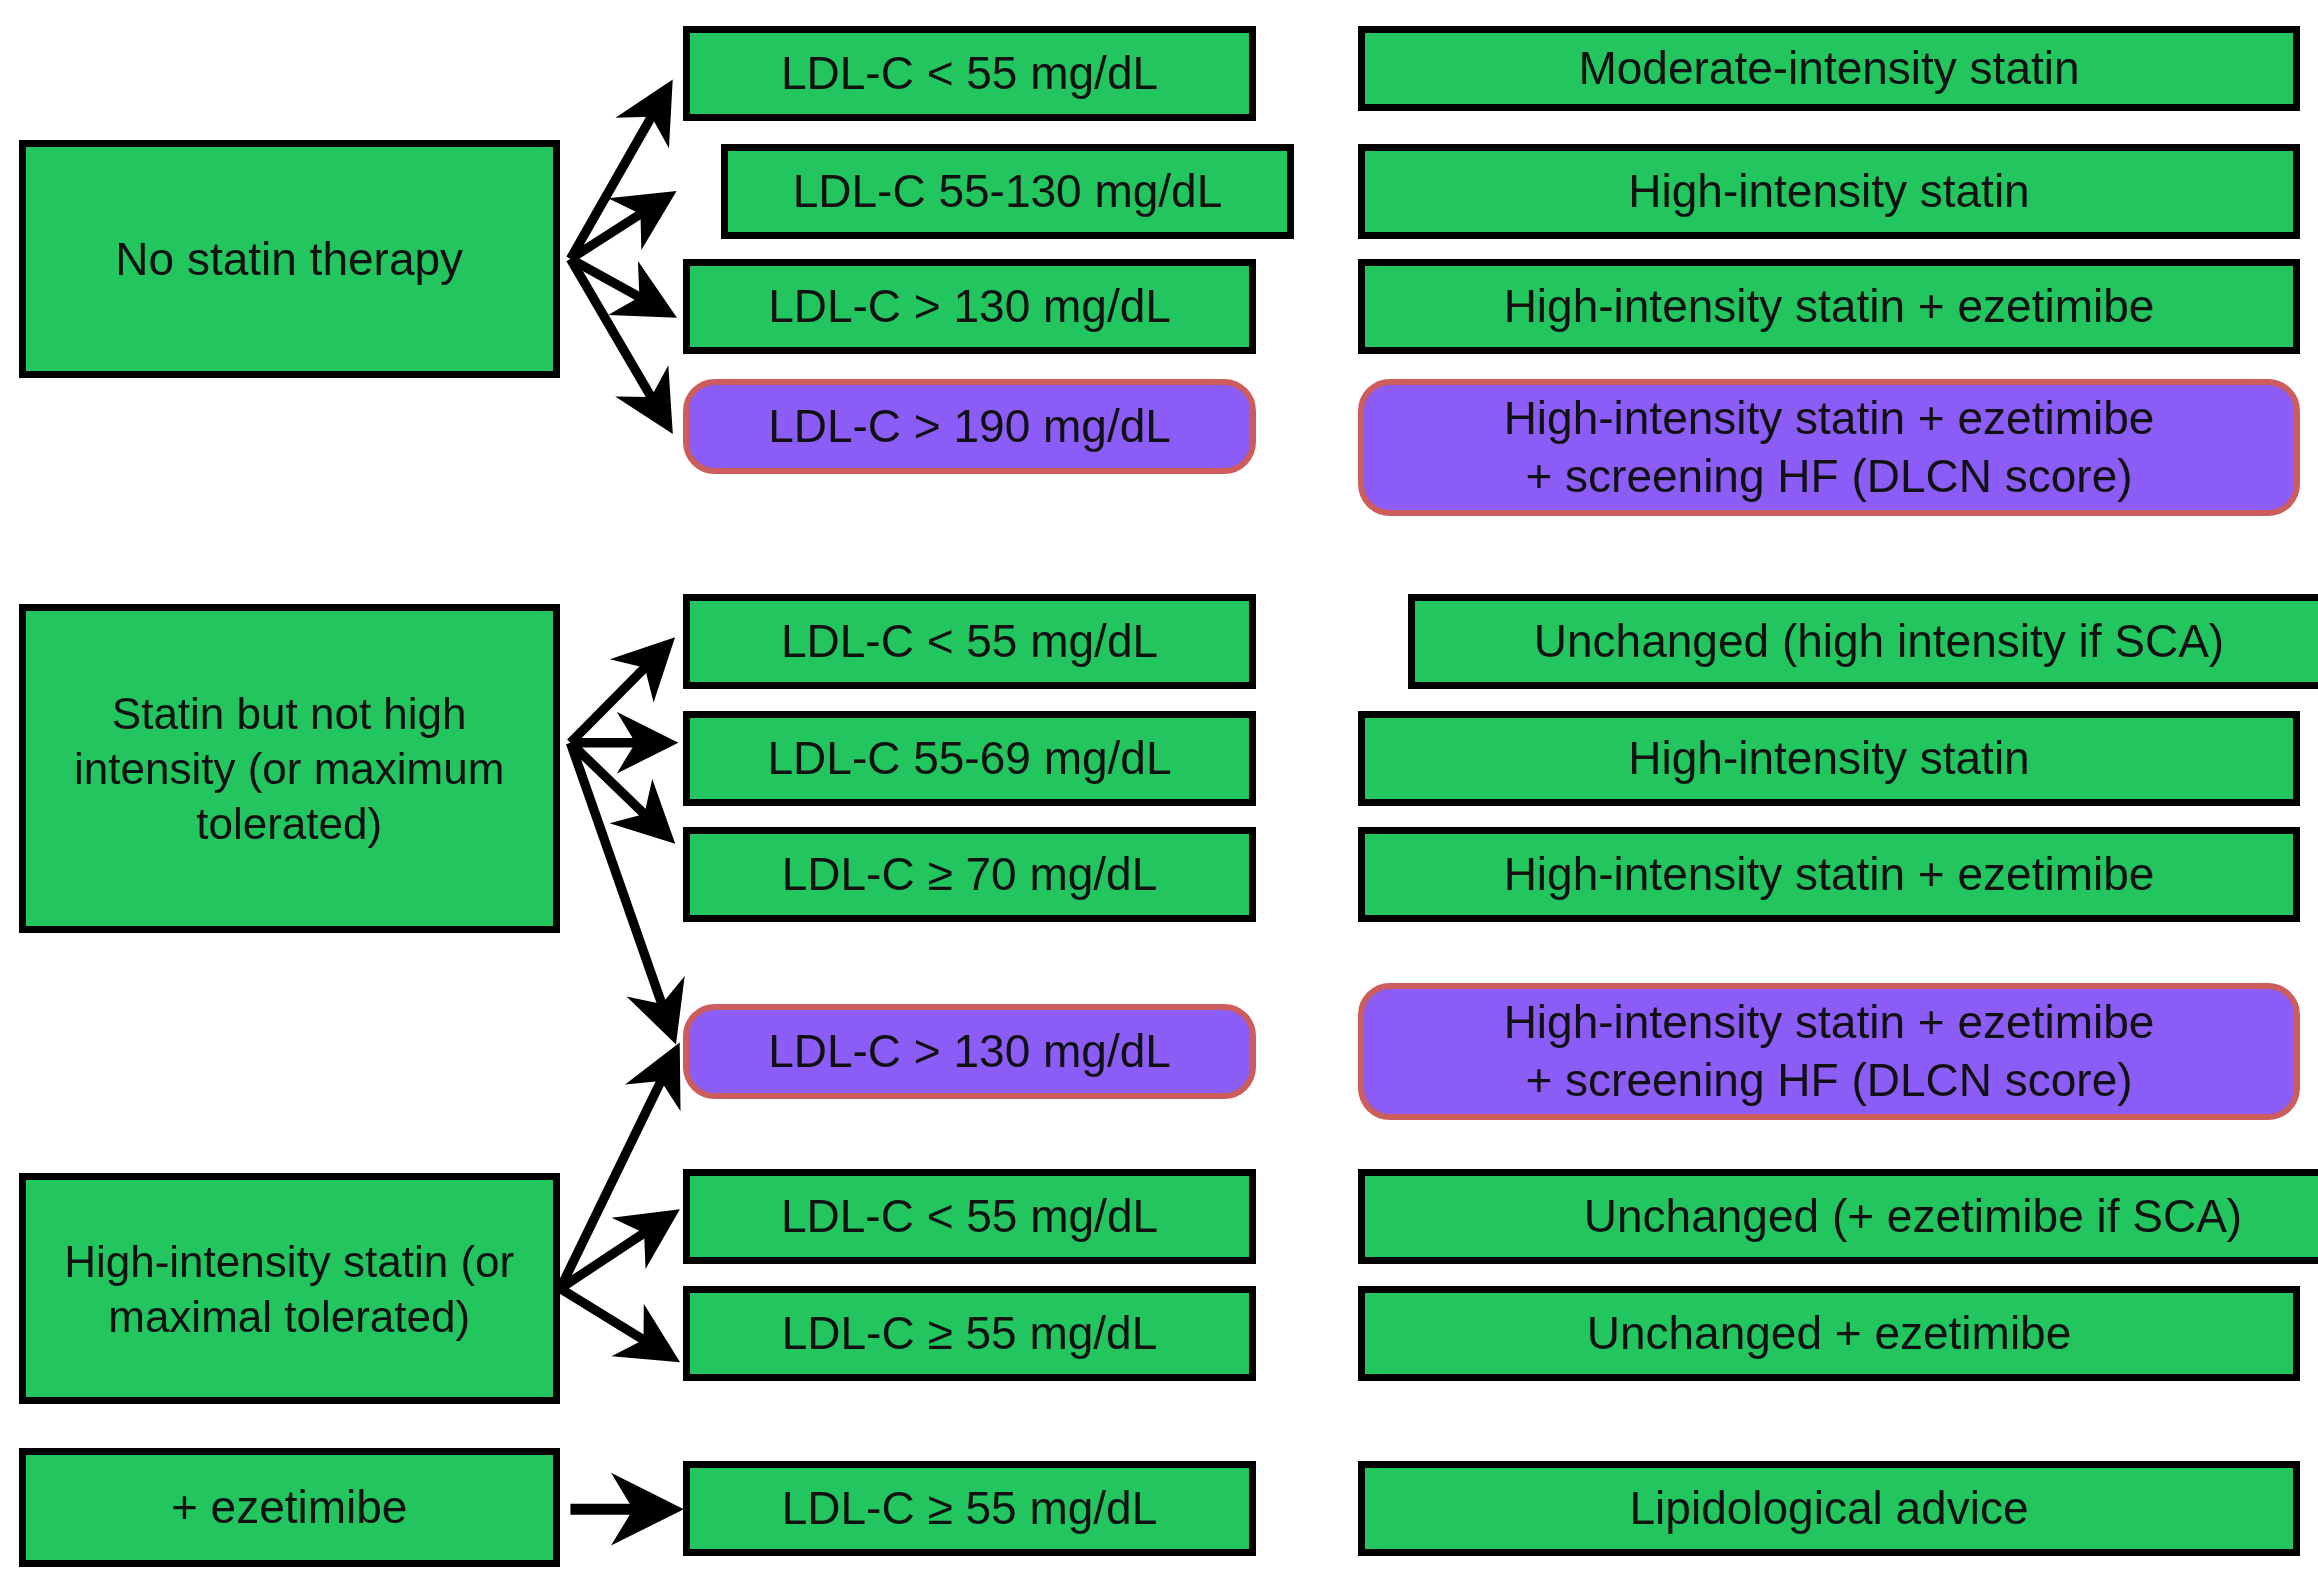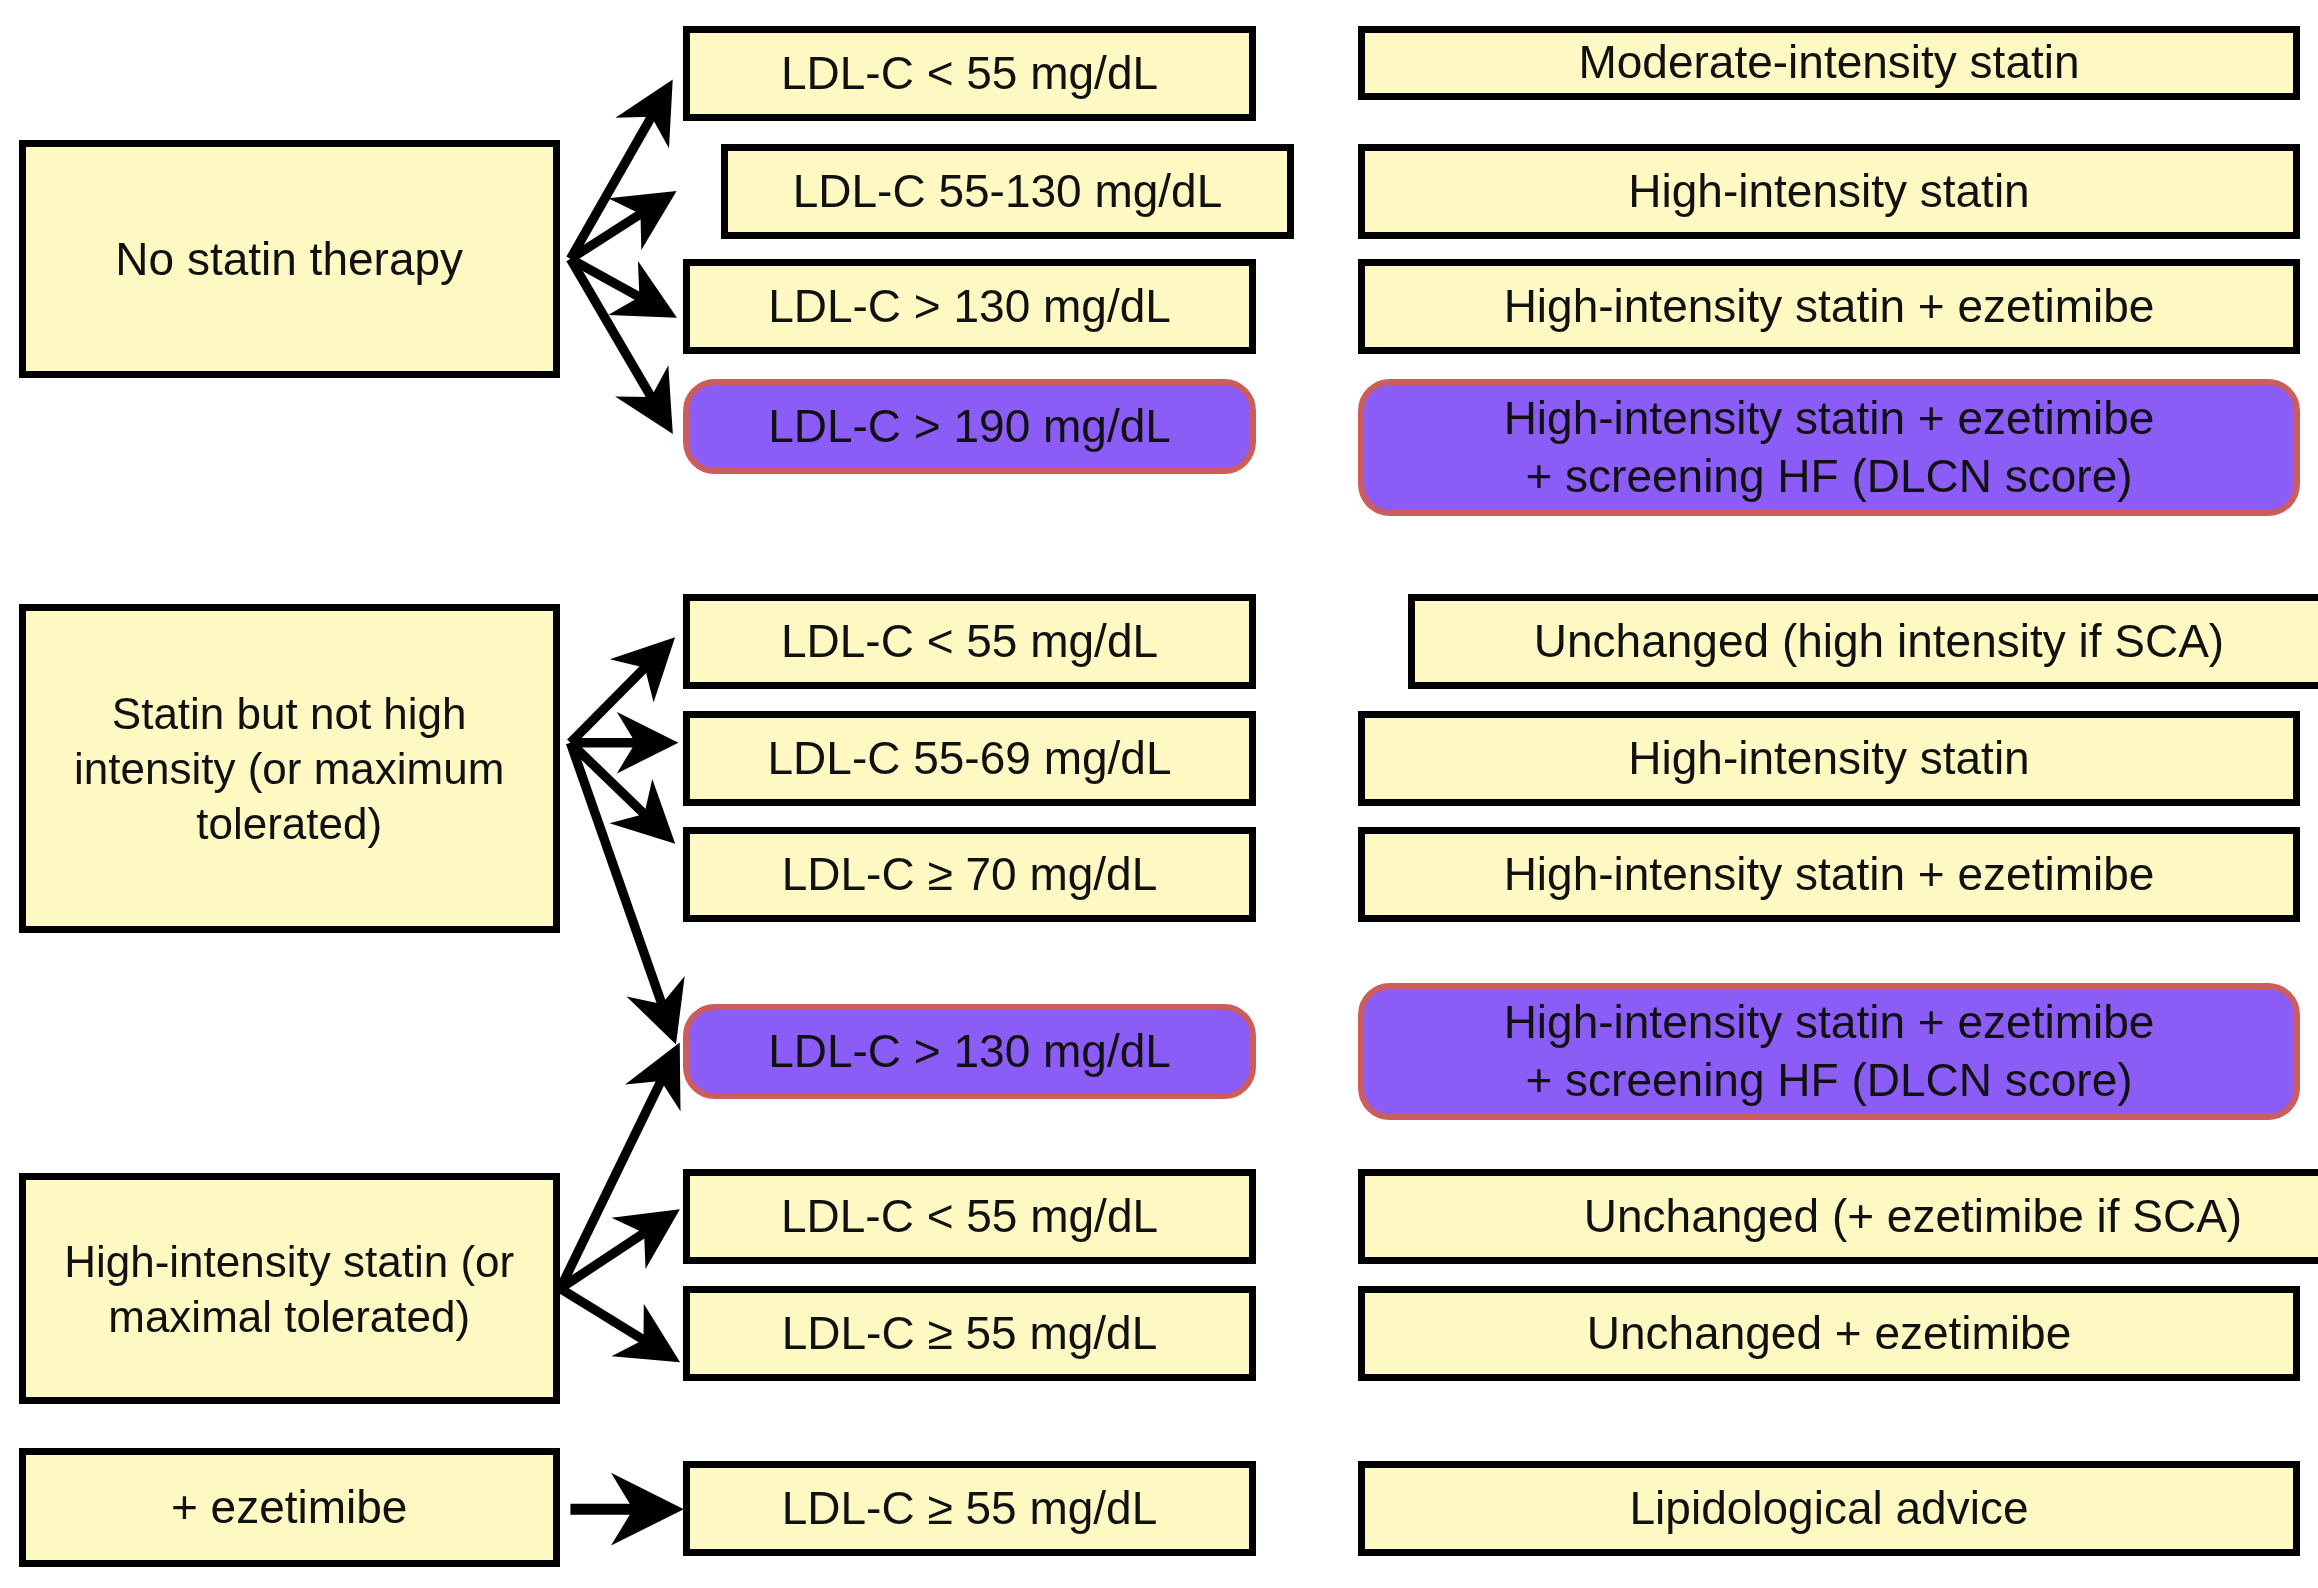--- a/index.html
+++ b/index.html
@@ -1,20 +1,20 @@
 <!DOCTYPE html>
 <html style="font-size:13.6px"><head>
 <meta charset="utf-8">
 <style>
   html,body{margin:0;padding:0;background:#ffffff;}
   body{width:2319px;height:1589px;position:relative;overflow:hidden;
        font-family:"Liberation Sans","DejaVu Sans",sans-serif;}
   #stage{position:absolute;left:0;top:0;width:2319px;height:1589px;}
 
-  .box{position:absolute;box-sizing:border-box;background:#fef9c3;
+  .box{position:absolute;box-sizing:border-box;background:#22c55e;
        border:7.6px solid #000000;display:flex;align-items:center;
        justify-content:center;text-align:center;color:#111111;
        font-size:46px;line-height:1.18;padding:3.4px 8.5px;}
   .box.red{border-color:#CD5C5C;background:#8b5cf6;border-width:6.8px;border-radius:32px;}
   .box.multi{line-height:1.25;}
   .box .txt{display:block;width:100%;}
 
   svg.arrows{position:absolute;left:0;top:0;width:2319px;height:1589px;
              pointer-events:none;}
 </style>
@@ -102,21 +102,21 @@
     <span class="txt">LDL-C &lt; 55 mg/dL</span>
   </div>
   <div class="box" style="left:683px;top:1286px;width:573px;height:95px;">
     <span class="txt">LDL-C ≥ 55 mg/dL</span>
   </div>
 
   <div class="box" style="left:683px;top:1461px;width:573px;height:95px;">
     <span class="txt">LDL-C ≥ 55 mg/dL</span>
   </div>
 
-  <div class="box" style="left:1358px;top:25.5px;width:942px;height:74px;">
+  <div class="box" style="left:1358px;top:25.5px;width:942px;height:85px;">
     <span class="txt">Moderate-intensity statin</span>
   </div>
   <div class="box" style="left:1358px;top:144px;width:942px;height:95px;">
     <span class="txt">High-intensity statin</span>
   </div>
   <div class="box" style="left:1358px;top:259px;width:942px;height:95px;">
     <span class="txt">High-intensity statin + ezetimibe</span>
   </div>
   <div class="box red multi" style="left:1358px;top:379px;width:942px;height:137px;">
     <span class="txt">

